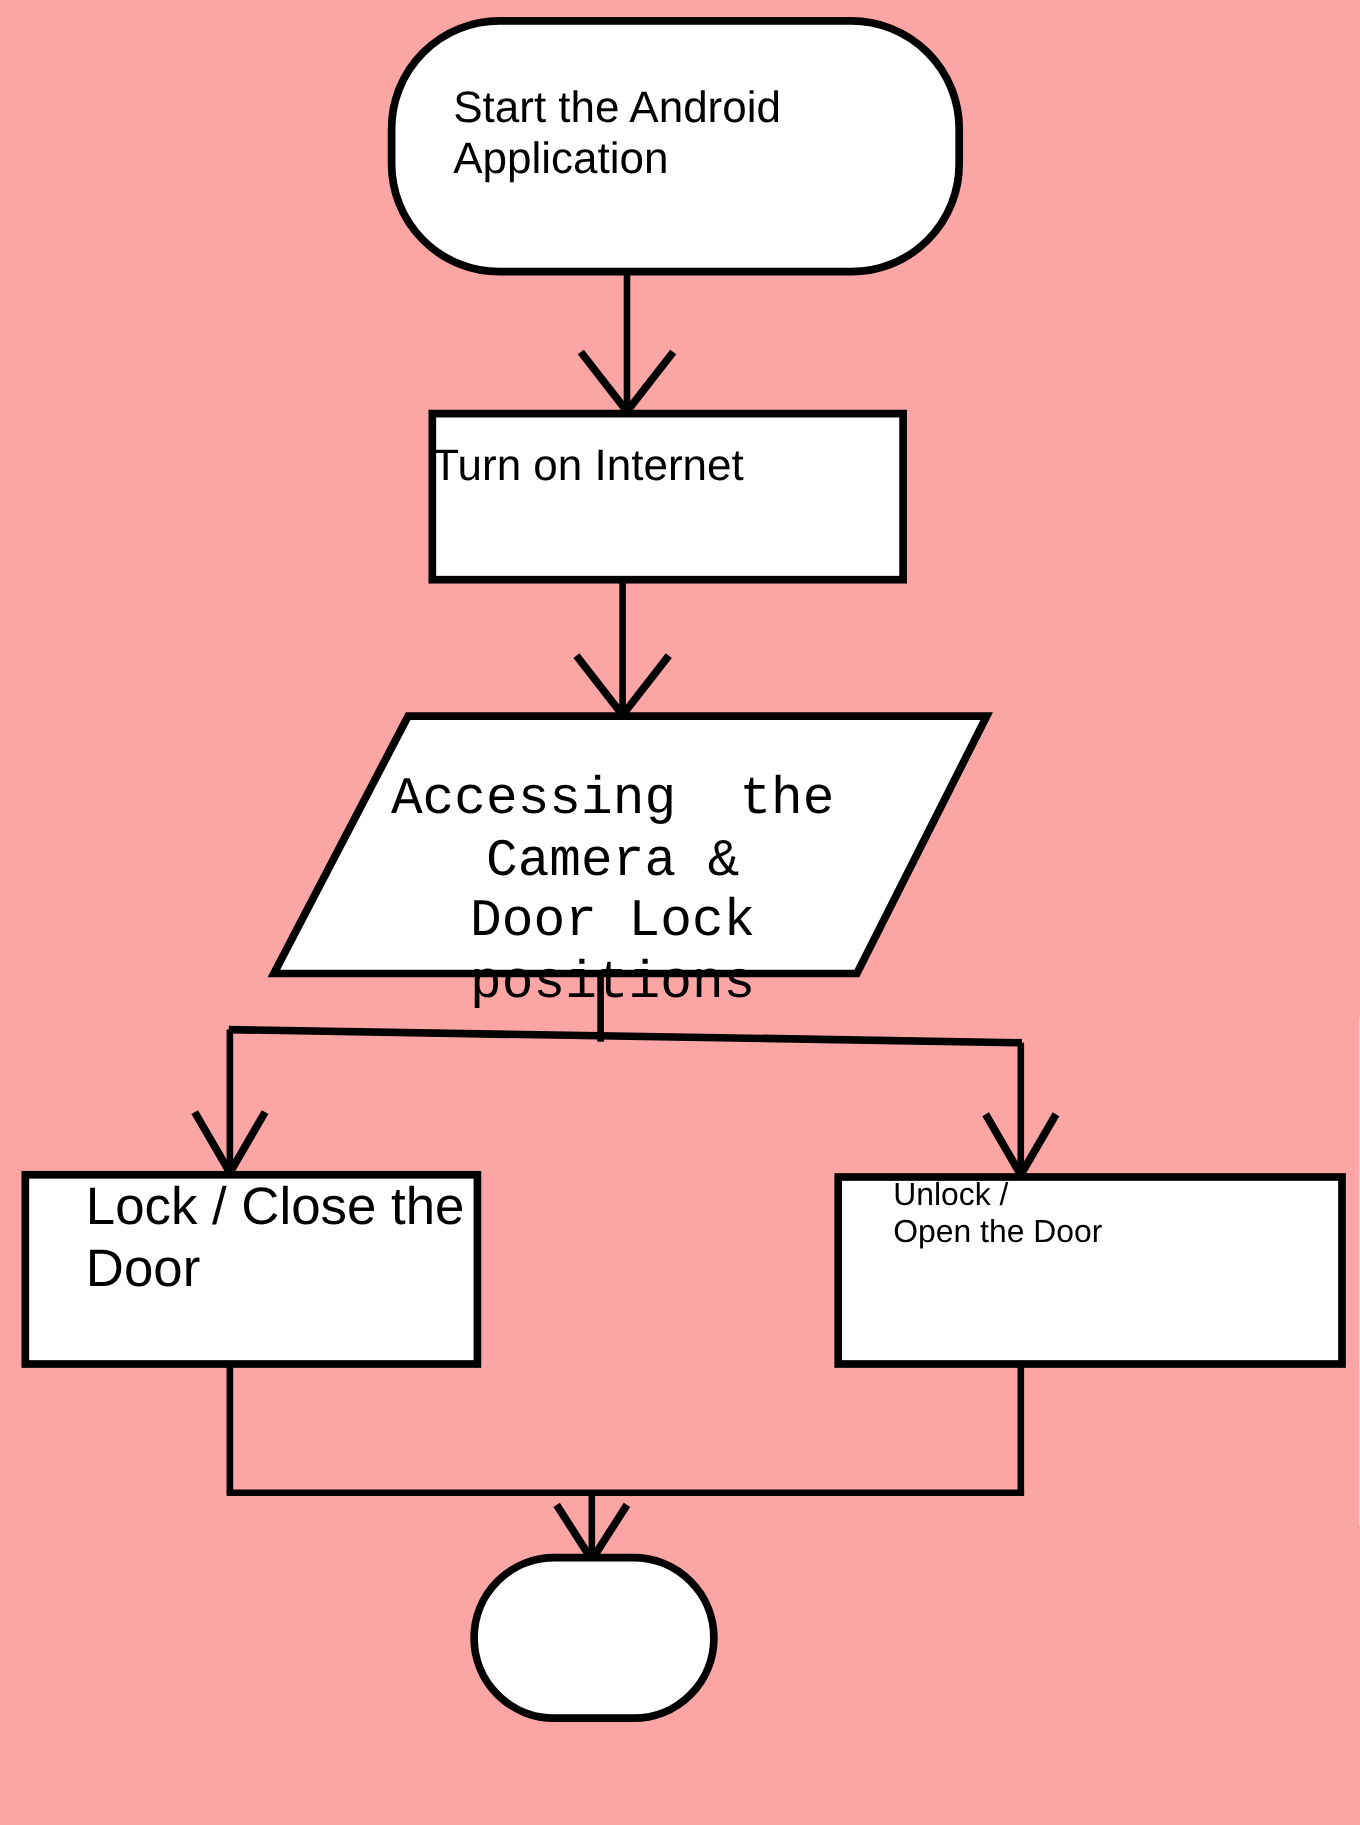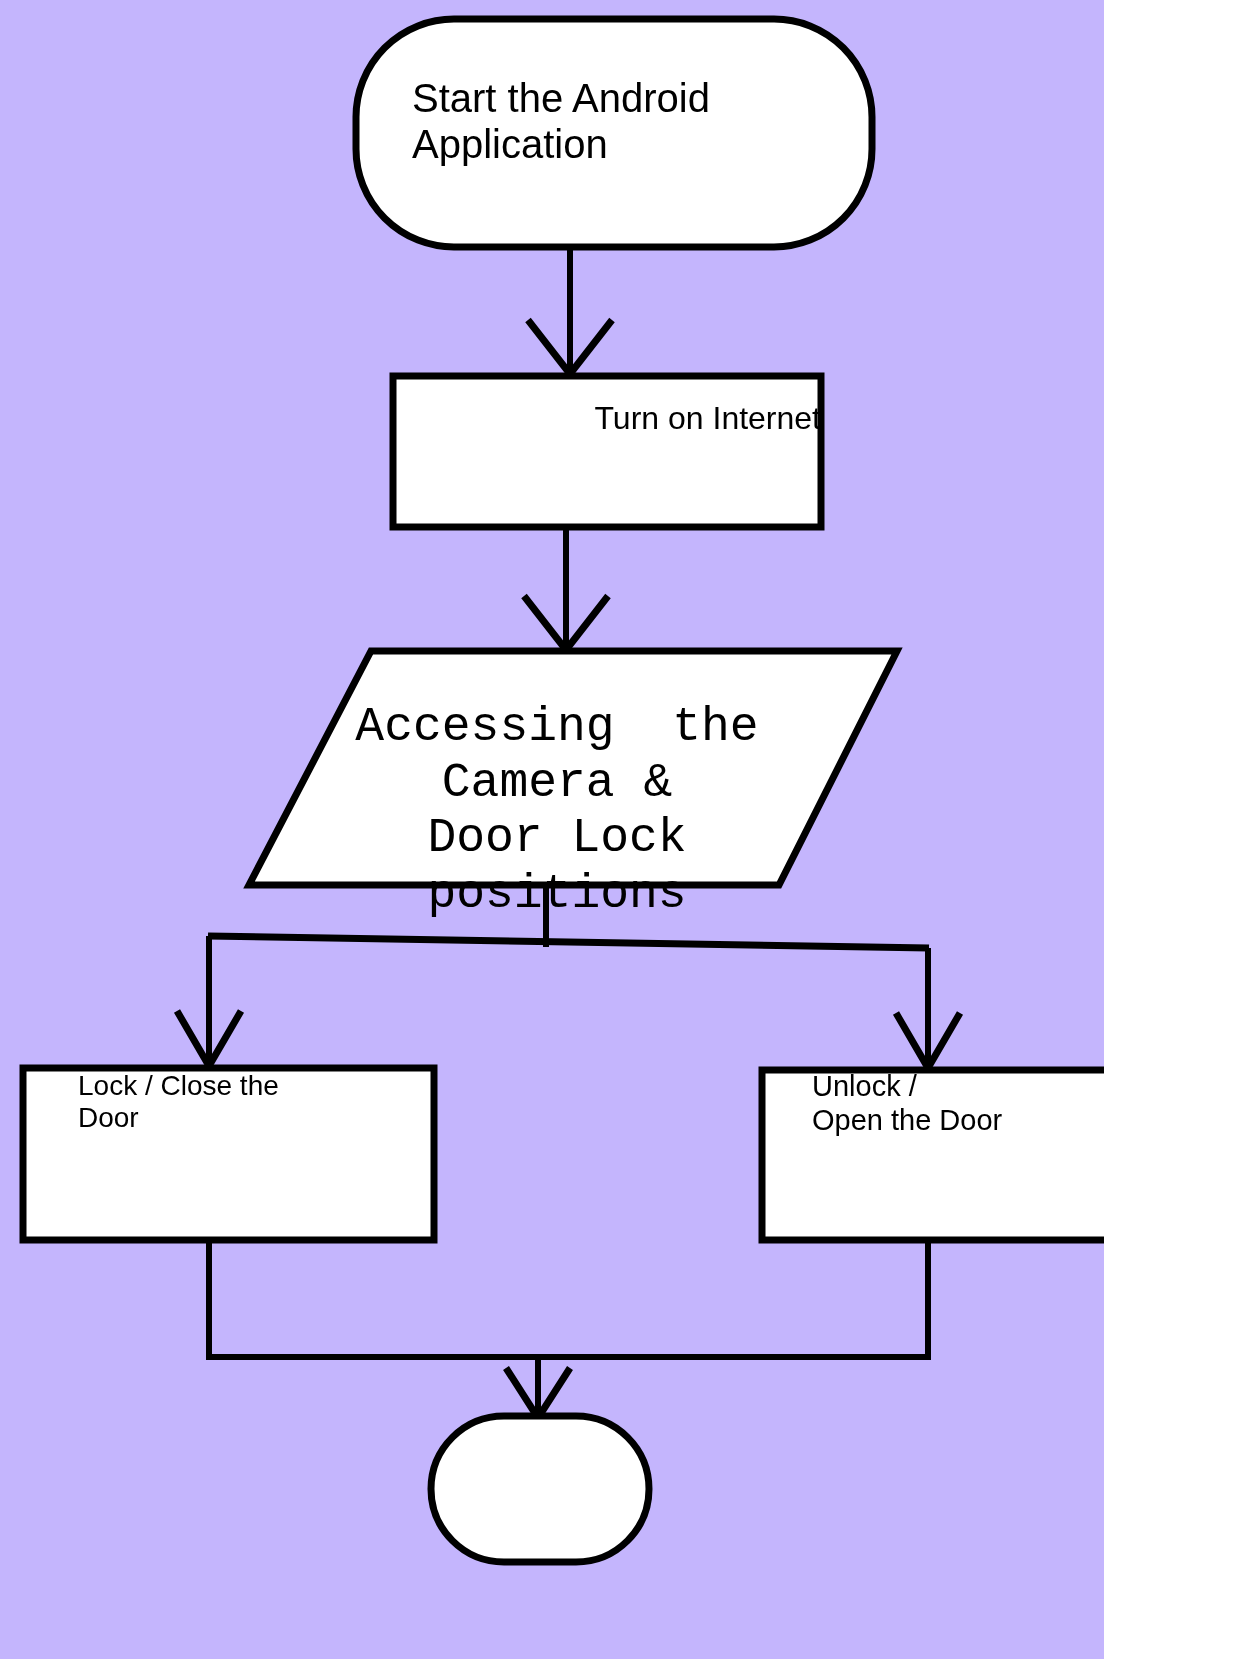--- a/index.html
+++ b/index.html
@@ -6,23 +6,23 @@
   html, body {
     margin: 0;
     padding: 0;
     background: #ffffff;
   }
   body {
     font-family: "Liberation Sans", sans-serif;
   }
   #canvas {
     position: relative;
-    width: 1104px;
+    width: 1236px;
     height: 1659px;
-    background: #c4b5fd;
+    background: #fca5a5;
     overflow: hidden;
   }
   #diagram-svg {
     position: absolute;
     left: 0;
     top: 0;
     width: 1236px;
     height: 1659px;
     display: block;
   }
@@ -39,36 +39,36 @@
     left: 412px;
     top: 75px;
     width: 400px;
     font-size: 40px;
     text-align: left;
   }
   .t-internet {
     left: 393px;
     top: 400px;
     width: 428px;
-    font-size: 32px;
-    text-align: right;
+    font-size: 40px;
+    text-align: left;
   }
   .t-access {
     left: 322px;
     top: 700px;
     width: 470px;
     font-size: 48px;
     text-align: center;
     font-family: Liberation Mono, monospace;
   }
   .t-lock {
     left: 78px;
     top: 1070px;
     width: 350px;
-    font-size: 28px;
+    font-size: 48px;
     text-align: left;
   }
   .t-unlock {
     left: 812px;
     top: 1070px;
     width: 400px;
     font-size: 29px;
     text-align: left;
   }
   .t-end {

